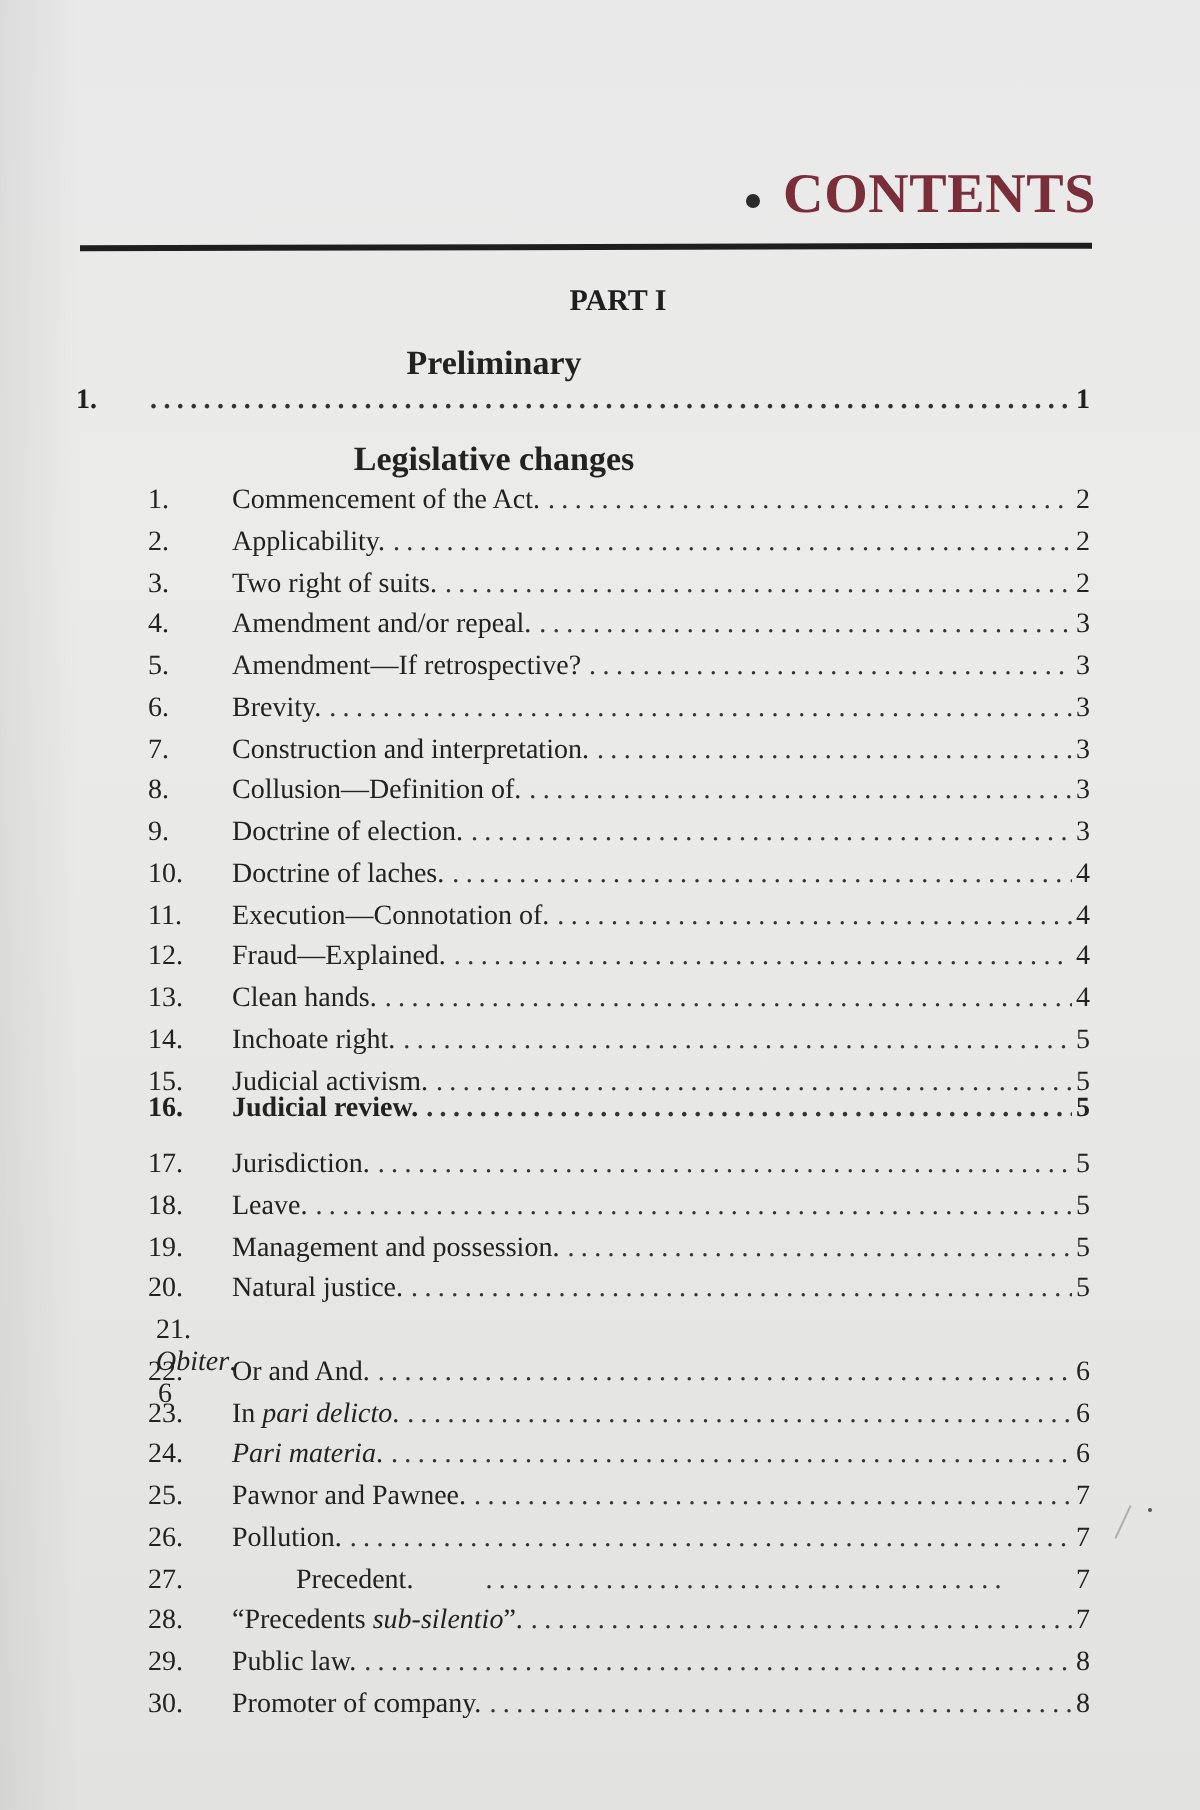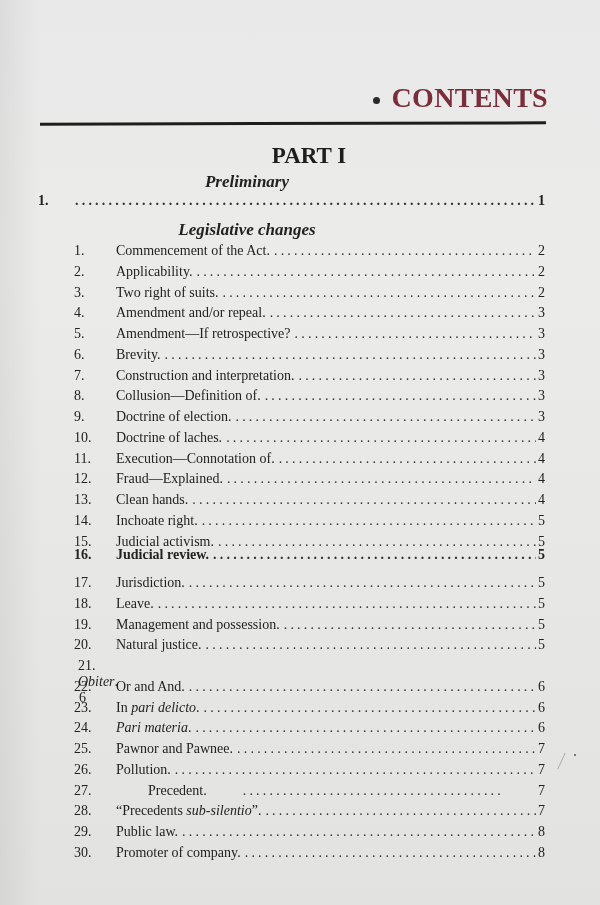--- a/index.html
+++ b/index.html
@@ -48,36 +48,35 @@
       width: 506px;
       height: 3px;
       background: #1e1e1e;
       transform: rotate(-0.15deg);
     }
     .part-title {
       position: absolute;
       top: 143px;
       left: 0; width: 600px;
       text-align: center;
-      font-size: 23px;
+      font-size: 15px;
       font-weight: bold;
       color: #1e1e1e;
       padding-left: 18px;
       box-sizing: border-box;
     }
     .section-heading {
       position: absolute;
       left: 0; width: 476px;
       text-align: center;
       font-size: 17px;
       font-weight: bold;
       color: #222;
       padding-left: 18px;
       box-sizing: border-box;
-      font-style: italic;
     }
     .entry {
       position: absolute;
       display: flex;
       align-items: baseline;
       font-size: 14px;
       color: #222;
       height: 20px;
     }
     .entry .num {

